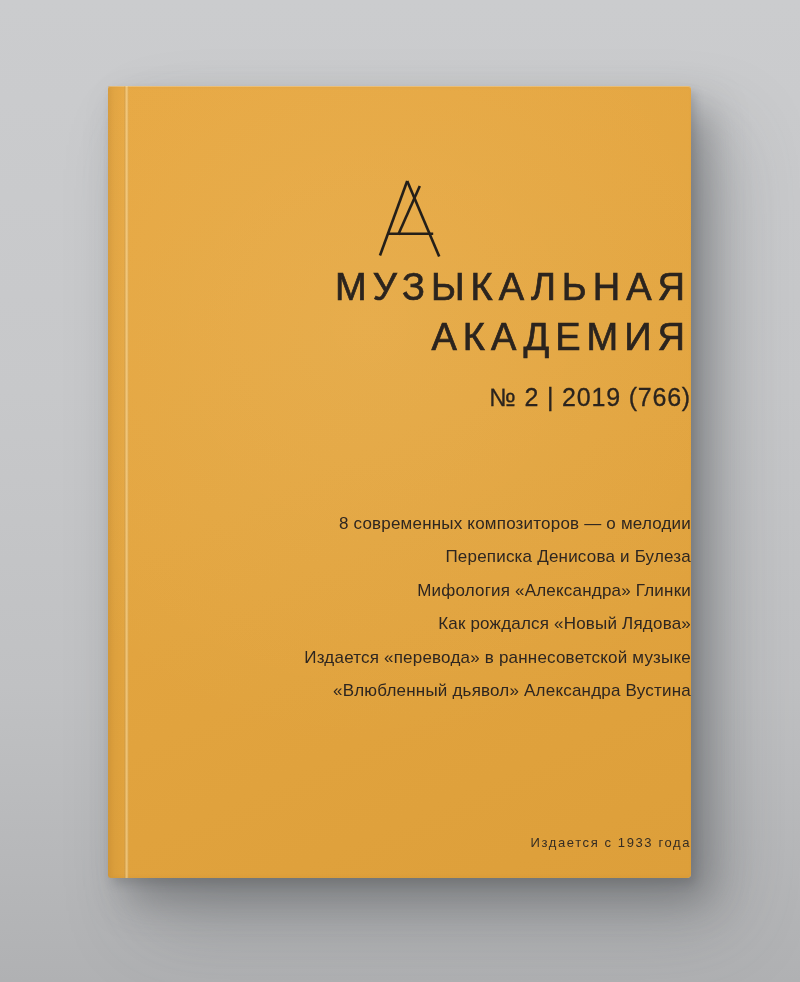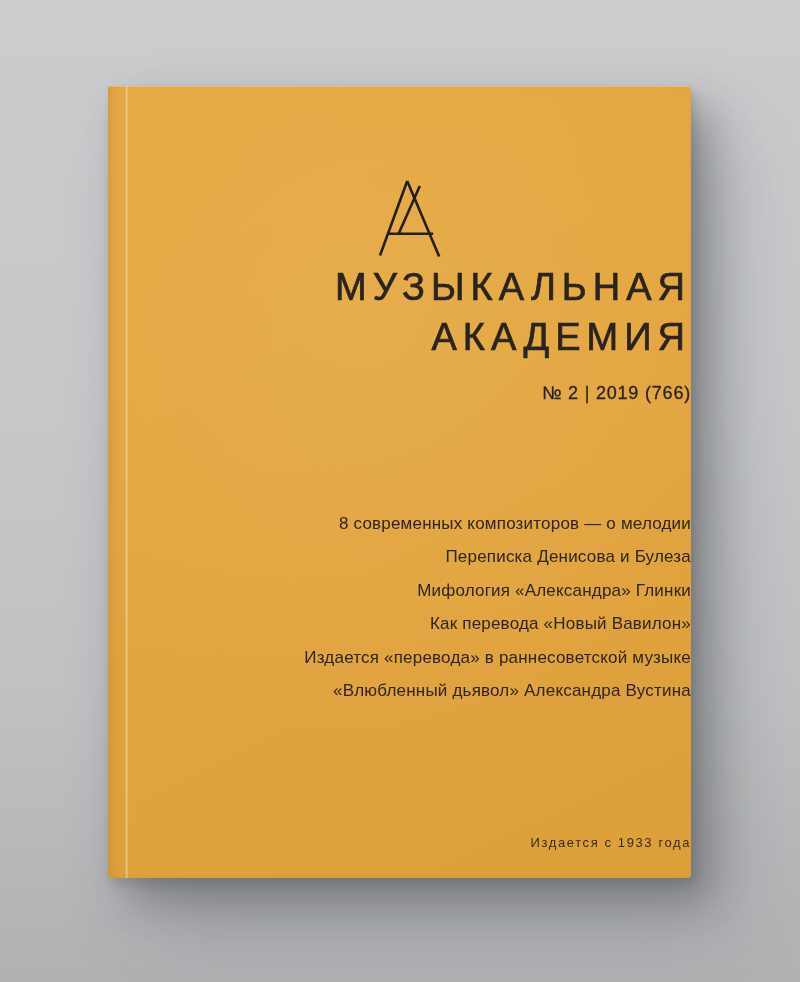--- a/index.html
+++ b/index.html
@@ -65,21 +65,21 @@
     font-size: 38px;
     line-height: 50px;
     font-weight: 500;
     letter-spacing: 6px;
     -webkit-text-stroke: 0.7px #2b241e;
     white-space: nowrap;
   }
   .issue {
     position: absolute;
     top: 297px; left: 16px; right: 0;
-    font-size: 18px;
+    font-size: 25px;
     letter-spacing: 0.8px;
     -webkit-text-stroke: 0.3px #2b241e;
   }
   .articles {
     position: absolute;
     top: 421px; left: 0; right: 0;
     margin: 0; padding: 0;
     list-style: none;
     font-size: 17px;
     line-height: 33.4px;
@@ -120,21 +120,21 @@
         <div>МУЗЫКАЛЬНАЯ</div>
         <div>АКАДЕМИЯ</div>
       </div>
 
       <div class="issue">№ 2 | 2019 (766)</div>
 
       <ul class="articles">
         <li>8 современных композиторов — о мелодии</li>
         <li>Переписка Денисова и Булеза</li>
         <li>Мифология «Александра» Глинки</li>
-        <li>Как перевода «Новый Вавилон»</li>
+        <li>Как рождался «Новый Лядова»</li>
         <li>Издается «перевода» в раннесоветской музыке</li>
         <li>«Влюбленный дьявол» Александра Вустина</li>
       </ul>
 
       <div class="tagline">Издается с 1933 года</div>
 
     </div>
   </div>
 </div>
 

